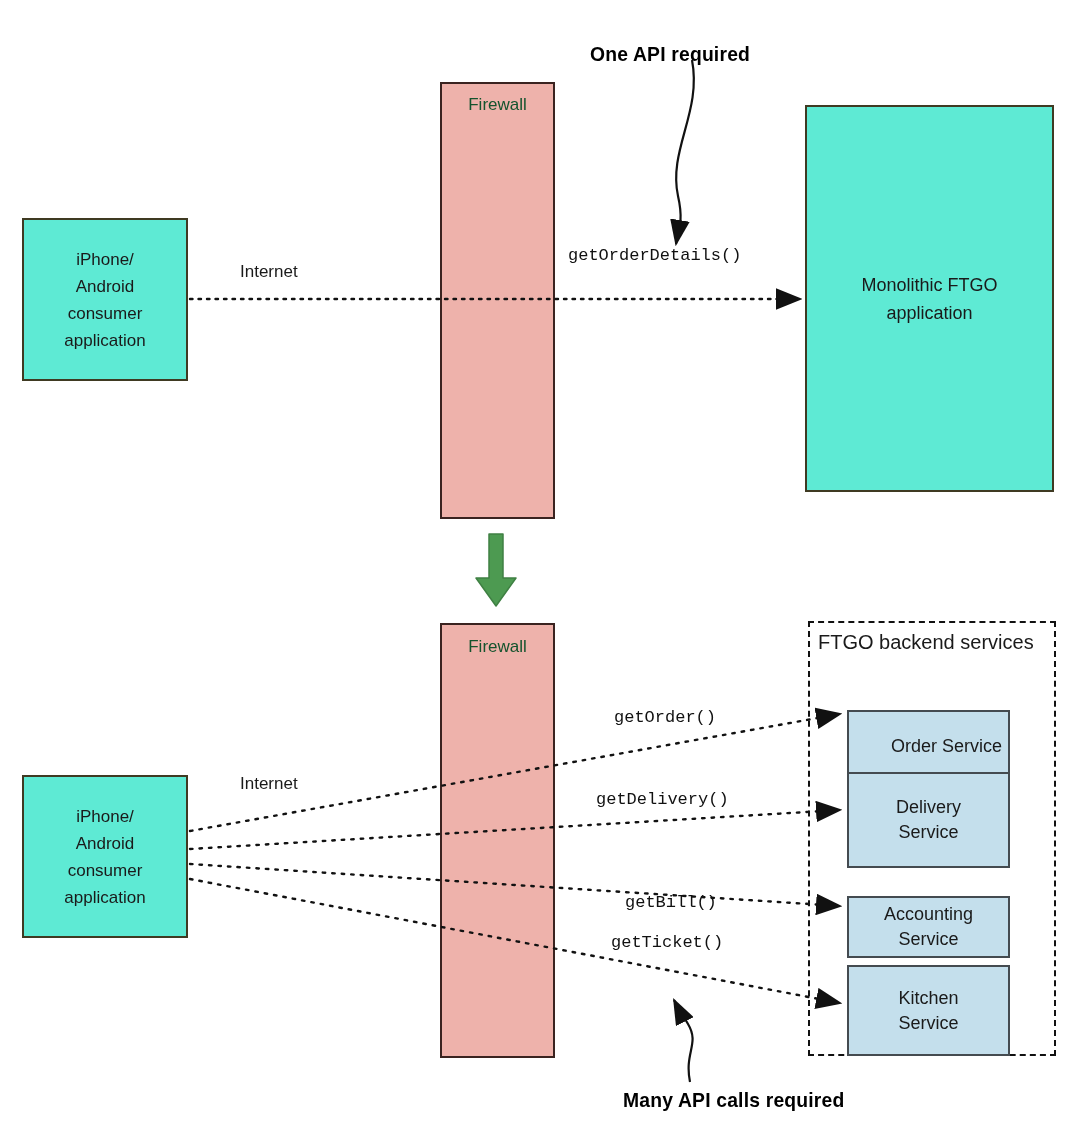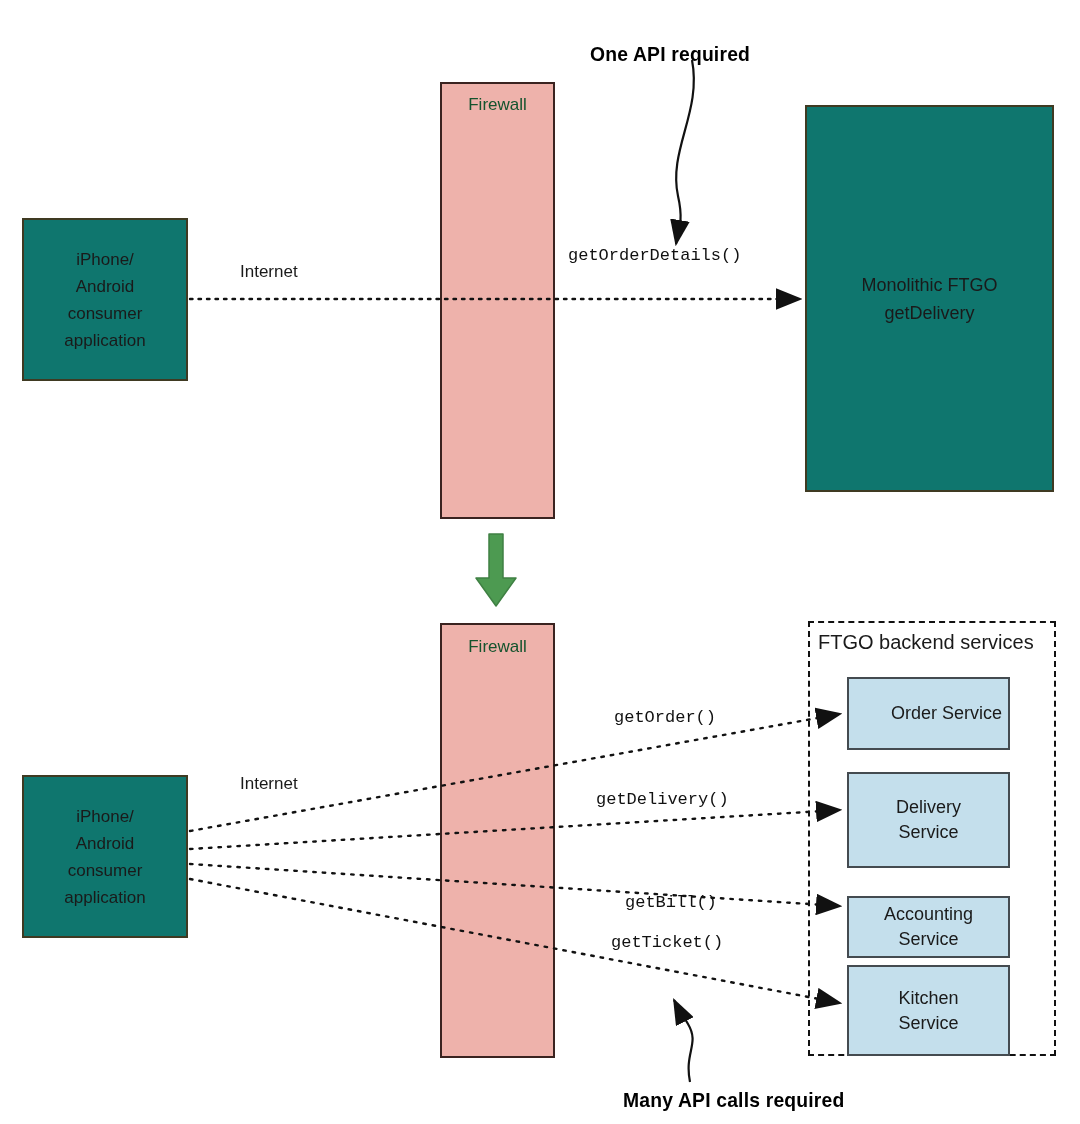--- a/index.html
+++ b/index.html
@@ -12,21 +12,21 @@
   }
   svg.layer{position:absolute;left:0;top:0;width:1080px;height:1124px;pointer-events:none;}
   .box{
     position:absolute;
     box-sizing:border-box;
     display:flex;align-items:center;justify-content:center;
     text-align:center;
     color:#1a1a1a;
     white-space:pre-line;
   }
-  .box-yellow{background:#0f766e;border:2px solid #3f3a22;}
+  .box-yellow{background:#5eead4;border:2px solid #3f3a22;}
   .box-pink{background:#eeb2ab;border:2px solid #3a2320;}
   .box-blue{background:#c4dfec;border:2px solid #444b50;}
   .consumer{font-size:17px;line-height:27px;}
   .monolith{font-size:18px;line-height:28px;}
   .service{font-size:18px;line-height:25px;}
   .fw-label{
     position:absolute;
     font-size:17px;color:#14532d;
     text-align:center;
   }
@@ -78,41 +78,41 @@
 
   <div class="box box-pink" style="left:440px;top:82px;width:115px;height:437px;"></div>
   <div class="fw-label" style="left:440px;top:95px;width:115px;">Firewall</div>
 
   <div class="net-label" style="left:240px;top:262px;width:150px;">Internet</div>
 
   <div class="api-label" style="left:568px;top:246px;">getOrderDetails()</div>
 
   <div class="box box-yellow monolith" style="left:805px;top:105px;width:249px;height:387px;">
     <span>Monolithic FTGO
-getDelivery</span>
+application</span>
   </div>
 
   <div class="callout" style="left:590px;top:42px;">One API required</div>
 
   <div class="box box-yellow consumer" style="left:22px;top:775px;width:166px;height:163px;">
     <span>iPhone/
 Android
 consumer
 application</span>
   </div>
 
   <div class="box box-pink" style="left:440px;top:623px;width:115px;height:435px;"></div>
   <div class="fw-label" style="left:440px;top:637px;width:115px;">Firewall</div>
 
   <div class="net-label" style="left:240px;top:774px;width:150px;">Internet</div>
 
   <div class="dashed-group" style="left:808px;top:621px;width:248px;height:435px;"></div>
   <div class="group-title" style="left:818px;top:631px;">FTGO backend services</div>
 
-  <div class="box box-blue service" style="left:847px;top:677px;width:163px;height:73px;padding-left:36px;">
+  <div class="box box-blue service" style="left:847px;top:710px;width:163px;height:73px;padding-left:36px;">
     <span>Order Service</span>
   </div>
   <div class="box box-blue service" style="left:847px;top:772px;width:163px;height:96px;">
     <span>Delivery
 Service</span>
   </div>
   <div class="box box-blue service" style="left:847px;top:868px;width:163px;height:62px;margin-top:28px;">
     <span>Accounting
 Service</span>
   </div>

